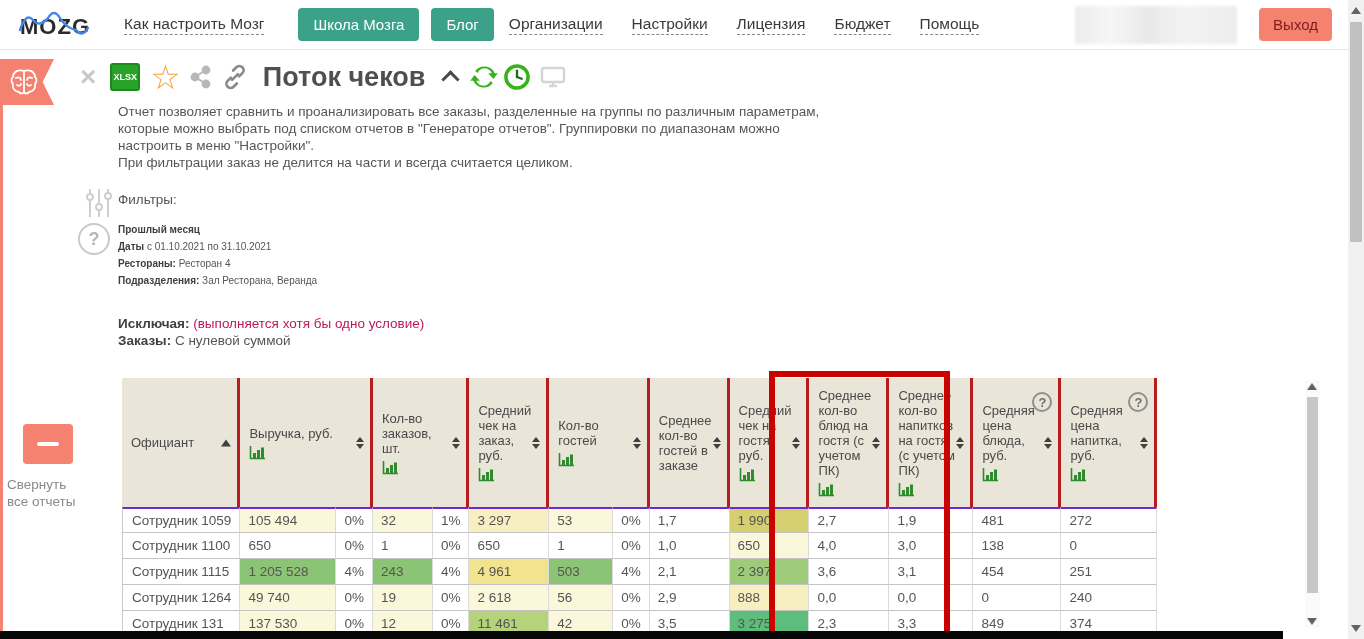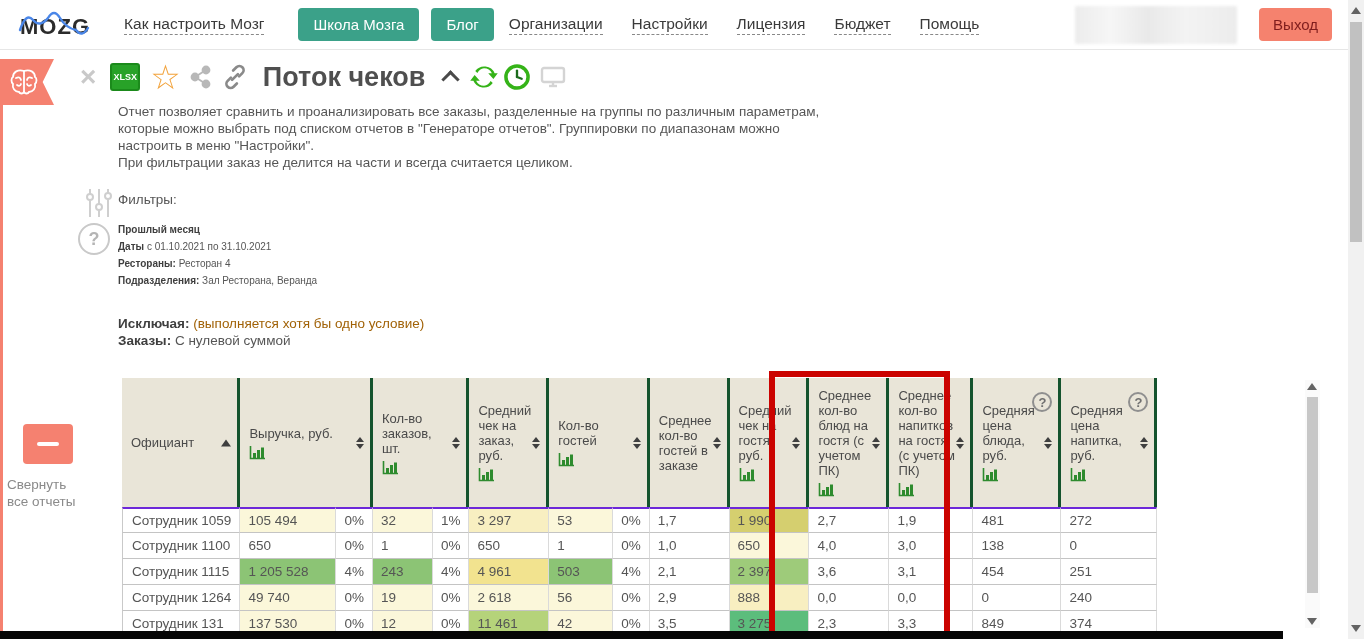--- a/index.html
+++ b/index.html
@@ -56,28 +56,28 @@
   
   .description { position:absolute; left:118px; top:103px; width:706px; font-size:13.5px; color:#565656; line-height:17px; }
   .filters-icon { position:absolute; left:86px; top:187px; }
   .filters-label { position:absolute; left:118px; top:192px; font-size:13.5px; color:#565656; }
   .help-circle { position:absolute; left:78px; top:223px; width:32px; height:32px; border:2px solid #c9c9c9;
                  border-radius:50%; color:#b5b5b5; font-size:18px; font-weight:bold; text-align:center; line-height:28px; }
   .filter-lines { position:absolute; left:118px; top:221px; font-size:10px; color:#555; line-height:17px; }
   .filter-lines b { color:#3f3f3f; }
   .excl-lines { position:absolute; left:118px; top:315px; font-size:13.5px; color:#555; line-height:17px; }
   .excl-lines b { color:#3f3f3f; }
-  .muted { color:#a16207; }
+  .muted { color:#be185d; }
 
   
   .table-wrap { position:absolute; left:122px; top:378px; z-index:2; }
   table.report { border-collapse:separate; border-spacing:0; table-layout:fixed; }
   table.report th { background:#e9e5d8; font-weight:normal; text-align:left; vertical-align:middle;
        font-size:13px; color:#4a4a4a; line-height:15px; padding:10px 15px 10px 9px; position:relative;
-       border-right:3px solid #14532d; height:125px; cursor:pointer; }
+       border-right:3px solid #b91c1c; height:125px; cursor:pointer; }
   table.report td { font-size:13.5px; color:#555; padding:4px 8px; height:26px;
        border-bottom:1px solid #c4c4c4; border-right:1px solid #dadada; white-space:nowrap; overflow:hidden; background:#fff; }
   table.report tbody tr:first-child td { border-top:2px solid #6d28d9;margin-top:40px; }
   table.report td.first { border-left:1px solid #c9c9c9; padding-left:9px; }
   .sort { position:absolute; right:6px; top:50%; transform:translateY(-50%); display:flex; flex-direction:column; gap:2px; }
   .tri-up { width:0; height:0; border-left:4px solid transparent; border-right:4px solid transparent; border-bottom:5px solid #3f3f3f; }
   .tri-down { width:0; height:0; border-left:4px solid transparent; border-right:4px solid transparent; border-top:5px solid #3f3f3f; }
   .tri-asc { border-left-width:5px; border-right-width:5px; border-bottom-width:7px; }
   .chart-ico { display:block; margin-top:5px; }
   .th-help { position:absolute; right:6px; top:14px; width:20px; height:20px; border:2px solid #8f8f8f; border-radius:50%;

